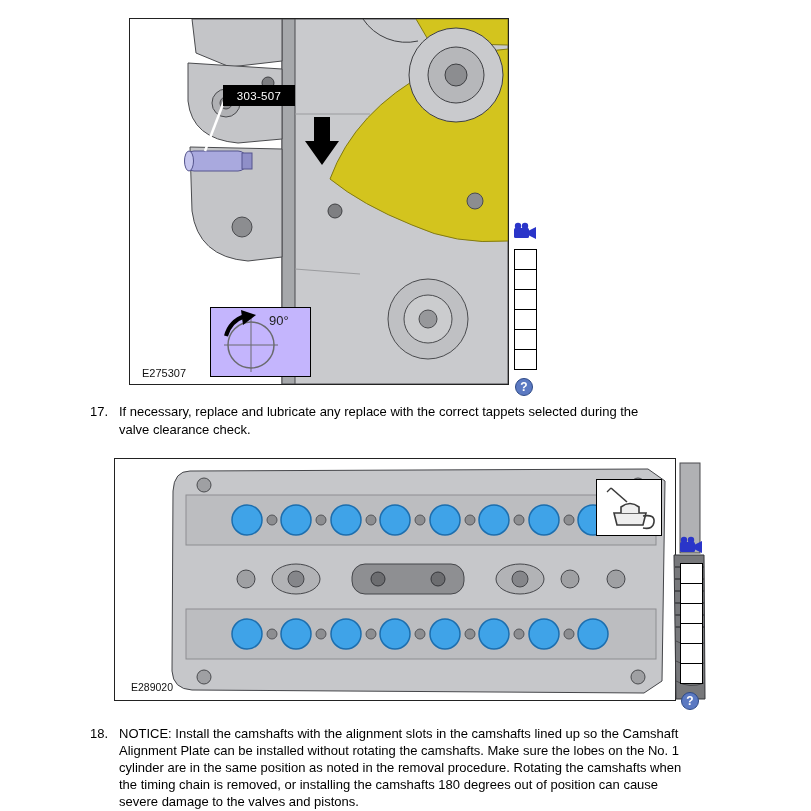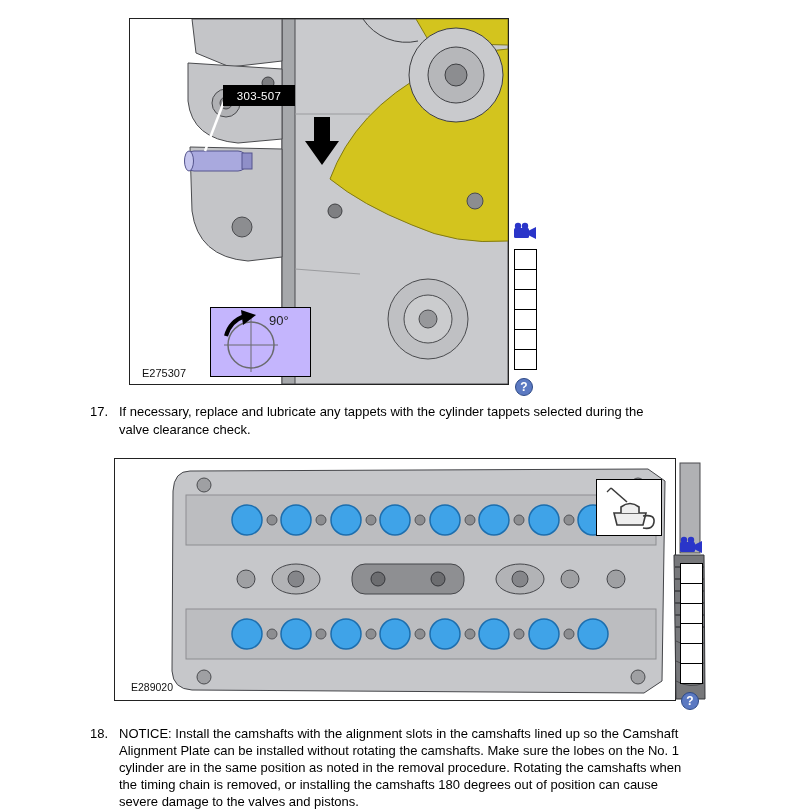--- a/index.html
+++ b/index.html
@@ -103,21 +103,21 @@
       <div class="cell"></div>
       <div class="cell"></div>
       <div class="cell"></div>
       <div class="cell"></div>
     </div>
     <div class="help-btn">?</div>
   </div>
 
   <div class="step" style="top:403px;">
     <span class="step-num">17.</span>
-    <div class="step-text">If necessary, replace and lubricate any tappets with the cylinder tappets selected during the valve clearance check.</div>
+    <div class="step-text">If necessary, replace and lubricate any replace with the correct tappets selected during the valve clearance check.</div>
   </div>
 
   <div class="figure" style="left:114px;top:458px;width:562px;height:243px;padding-left:31px;">
     <svg width="560" height="241" viewBox="0 0 560 241">
 
       <rect x="534" y="4" width="20" height="90" fill="#b0b1b4" stroke="#4a4b4e"></rect>
 
       <path d="M44,12 Q28,12 27,32 L26,212 Q27,230 46,231 L498,234 L516,222 L519,22 L502,10 Z" fill="#c6c7ca" stroke="#45464a"></path>
 
       <rect x="40" y="36" width="470" height="50" fill="#bcbdc0" stroke="#8d8e91"></rect>

